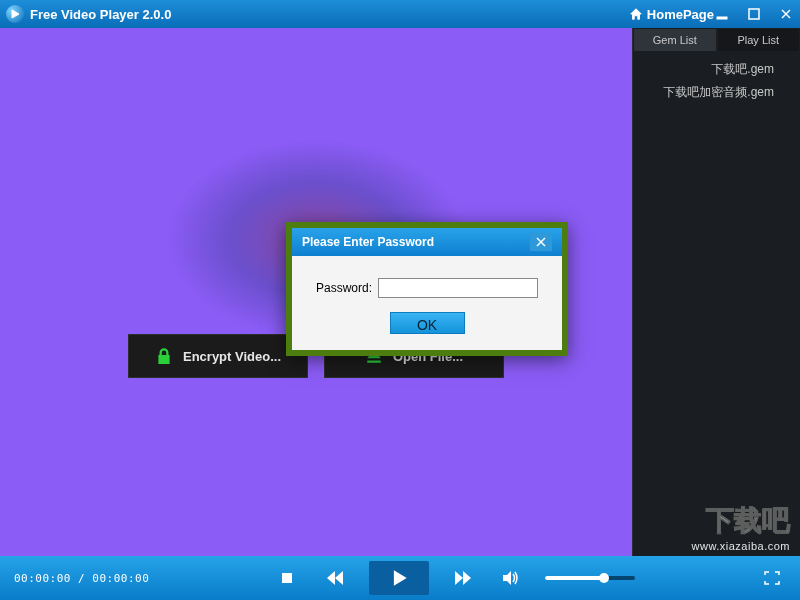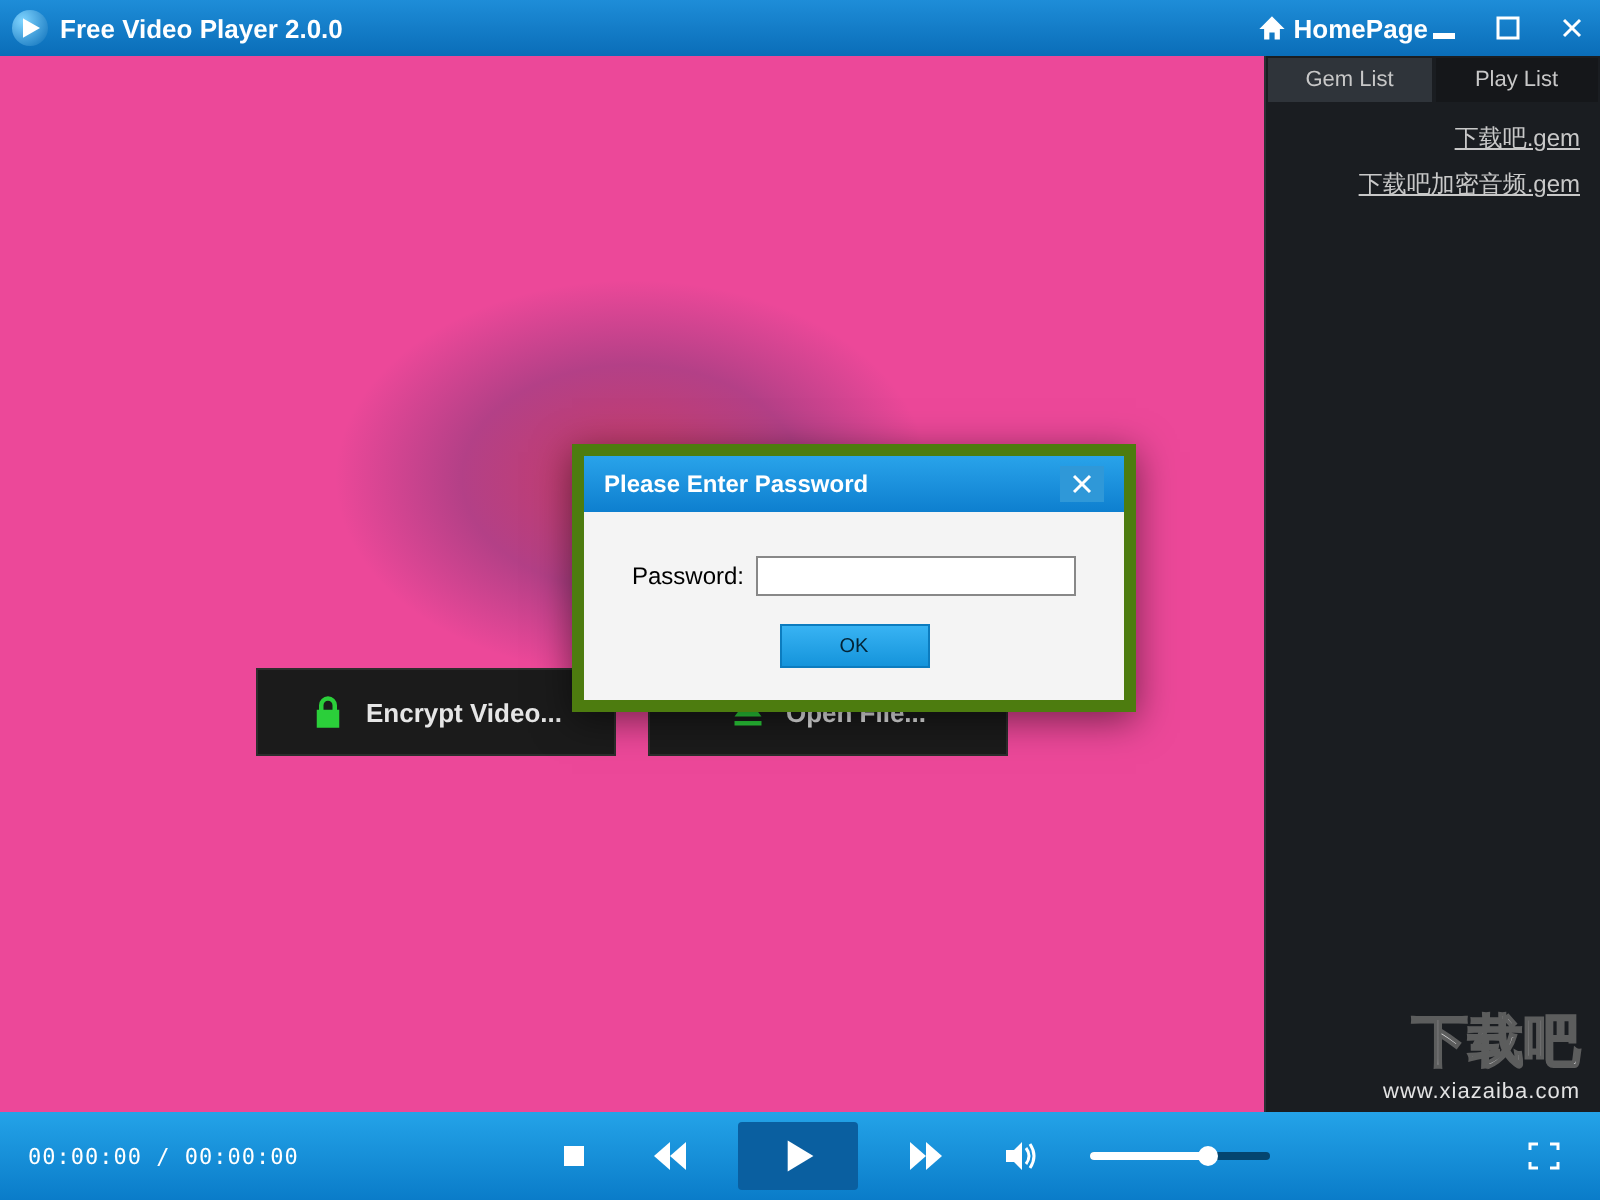--- a/index.html
+++ b/index.html
@@ -11,54 +11,54 @@
   .titlebar .logo { width: 18px; height: 18px; border-radius: 50%; background: radial-gradient(circle at 30% 30%, #7fd4ff, #0a6db8); margin-right: 6px; display:flex; align-items:center; justify-content:center; }
   .titlebar .logo svg { width:10px; height:10px; fill:#fff; }
   .titlebar .spacer { flex:1; }
   .titlebar .hbtn { display:flex; align-items:center; gap:4px; margin-right:0; cursor:pointer; }
   .titlebar .winbtns { display:flex; gap:16px; align-items:center; }
   .titlebar .wbtn { width:16px; height:16px; display:flex; align-items:center; justify-content:center; cursor:pointer; }
   .titlebar svg { fill:#fff; stroke:#fff; }
 
   .body { flex:1; display:flex; background:#000; position:relative; }
 
-  .video-area { flex:1; position:relative; background:#ec4899; }
+  .video-area { flex:1; position:relative; background:#8b5cf6; }
   .video-center { position:absolute; top:40%; left:50%; transform:translate(-50%,-50%); display:flex; flex-direction:column; align-items:center; gap:20px; }
   .glow { width:300px; height:200px; background: radial-gradient(ellipse at center, rgba(140,40,10,0.35) 0%, rgba(10,40,80,0.25) 40%, rgba(0,0,0,0) 70%); border-radius:50%; display:flex; align-items:flex-end; justify-content:center; }
   .glow-text { color:#cfd6dc; font-size:28px; font-weight:300; letter-spacing:1px; }
   .big-buttons { position:absolute; top:58%; left:50%; transform:translateX(-50%); display:flex; gap:16px; }
   .big-btn { width:180px; height:44px; background:#1b1b1b; border:1px solid #2d2d2d; display:flex; align-items:center; justify-content:center; gap:10px; color:#e6e6e6; font-size:13px; font-weight:bold; cursor:pointer; }
   .big-btn .ico { width:18px; height:18px; }
 
   .sidebar { width:168px; background:#1a1d21; border-left:1px solid #2b2f35; display:flex; flex-direction:column; color:#c8c8c8; font-size:12px;text-align:right; }
   .tabs { display:flex; height:24px; }
   .tab { flex:1; display:flex; align-items:center; justify-content:center; background:#2f343a; border:1px solid #1a1d21; cursor:pointer; font-size:11px; }
   .tab.active { background:#15171a; }
-  .plist { padding:6px 10px;text-decoration:underline; }
+  .plist { padding:6px 26px; }
   .plist-item { padding:3px 0; cursor:pointer; white-space:nowrap; overflow:hidden; text-overflow:ellipsis; }
 
   .controls { height:44px; background: linear-gradient(#24a3e8,#0a7cc9); display:flex; align-items:center; padding:0 14px; gap:32px; color:#fff; font-size:11px; }
   .time { font-family: monospace; letter-spacing:0.5px; }
   .ctl-btn { width:28px; height:28px; display:flex; align-items:center; justify-content:center; cursor:pointer; }
   .play-btn { width:60px; height:34px; background:#0a5fa0; display:flex; align-items:center; justify-content:center; border-radius:2px; cursor:pointer; }
   .vol-slider { width:90px; height:4px; background:#04456f; border-radius:2px; position:relative; }
   .vol-fill { position:absolute; left:0; top:0; height:100%; width:68%; background:#fff; border-radius:2px; }
   .vol-thumb { position:absolute; left:66%; top:50%; width:10px; height:10px; background:#fff; border-radius:50%; transform:translate(-50%,-50%); }
   .controls svg { fill:#fff; }
   .left-controls { display:flex; align-items:center; gap:20px; margin:0 auto; }
 
   
   .modal { position:absolute; left:286px; top:222px; width:282px; background:#f4f4f4; border:6px solid #4d7c0f; box-shadow:0 4px 18px rgba(0,0,0,0.5); z-index:50; }
   .modal-title { height:28px; background: linear-gradient(#29a3ea,#0e7fcf); color:#fff; font-size:12px; font-weight:bold; display:flex; align-items:center; padding:0 10px; }
   .modal-title .spacer { flex:1; }
   .modal-close { width:22px; height:18px; background:#2f98d8; display:flex; align-items:center; justify-content:center; cursor:pointer; }
   .modal-body { padding:22px 18px 16px; display:flex; flex-direction:column; align-items:center; gap:14px; }
   .pw-row { display:flex; align-items:center; gap:6px; font-size:12px; }
   .pw-row input { width:160px; height:20px; border:1px solid #888; font-size:12px; padding:0 3px; }
-  .ok-btn { width:75px; height:22px; background: linear-gradient(#38b3f3,#1594db); color:#032335; font-size:10px; display:flex; align-items:center; justify-content:center; cursor:pointer; border:1px solid #0c7cbf; }
+  .ok-btn { width:75px; height:22px; background: linear-gradient(#38b3f3,#1594db); color:#032335; font-size:14px; display:flex; align-items:flex-end; justify-content:center; cursor:pointer; border:1px solid #0c7cbf; }
 
   
   .watermark { position:absolute; right:10px; bottom:48px; color:#fff; opacity:0.88; text-align:right; pointer-events:none; z-index:60; }
   .watermark .big { font-size:28px; font-weight:bold; font-family: "Microsoft YaHei","SimHei",sans-serif; -webkit-text-stroke:1px #666; }
   .watermark .small { font-size:11px; letter-spacing:0.5px; }
 
 </style>
 </head>
 <body>
 

